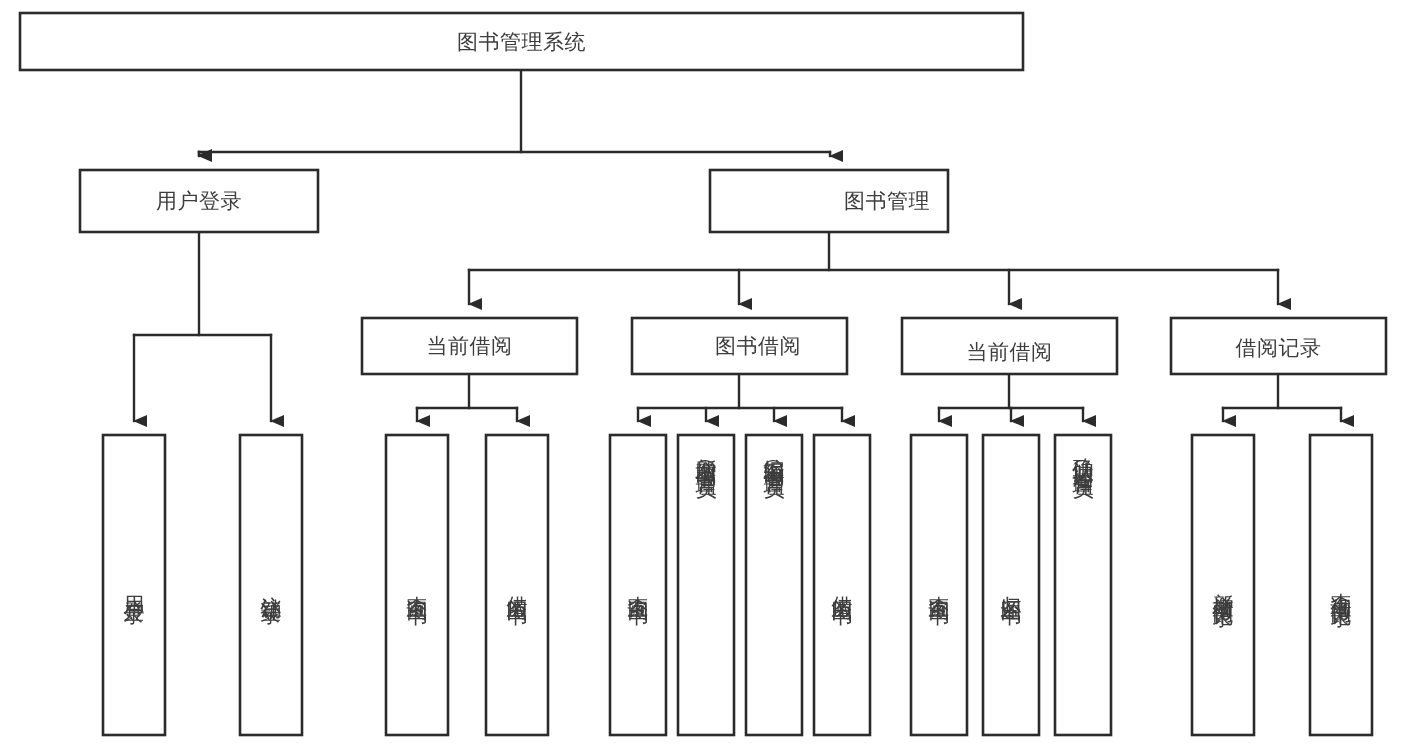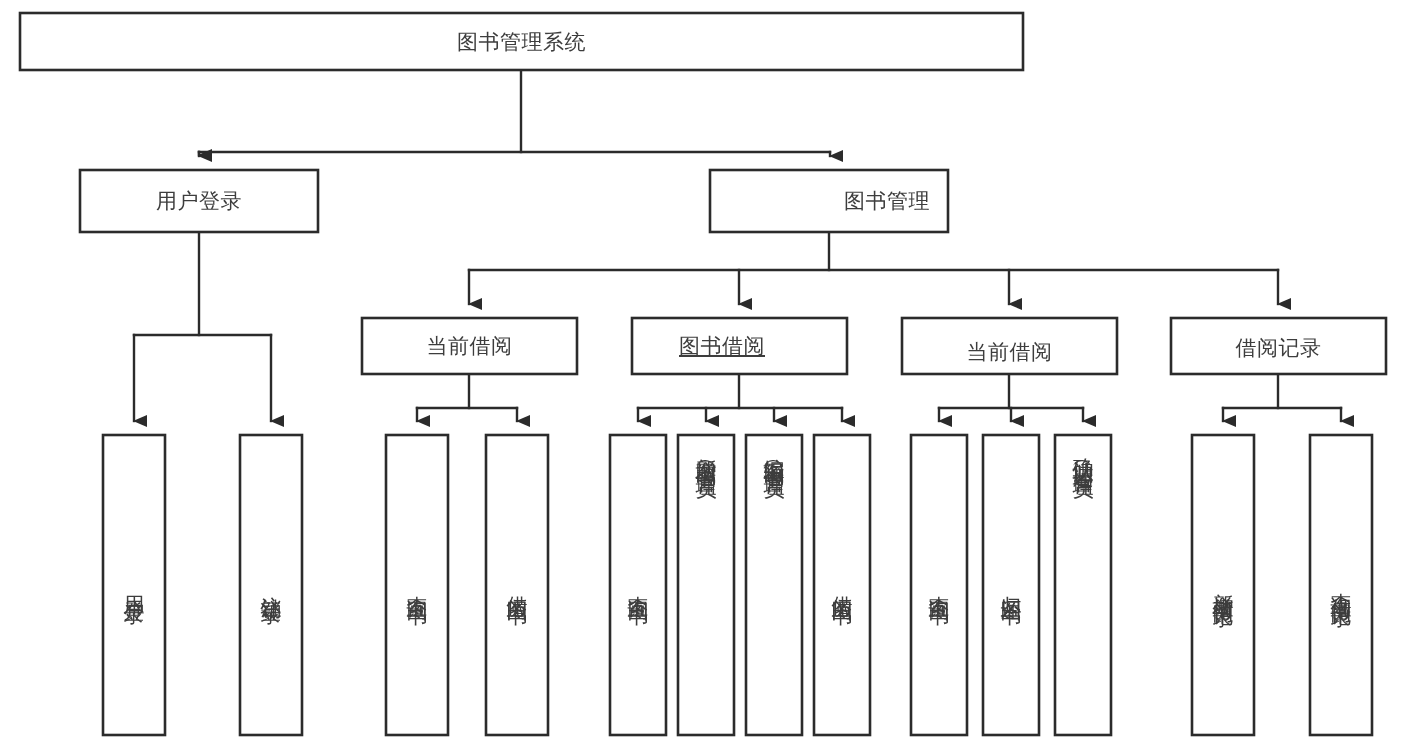--- a/index.html
+++ b/index.html
@@ -157,21 +157,21 @@
         <rect class="node-box" x="1192" y="435" width="62" height="300"></rect>
         <rect class="node-box" x="1310" y="435" width="62" height="300"></rect>
       </g>
   </svg>
 
   <div id="labels-layer">
       <div class="node-label-h" style="left: 20px; top: 13px; width: 1003px; height: 57px;">图书管理系统</div>
       <div class="node-label-h" style="left: 80px; top: 170px; width: 238px; height: 62px;">用户登录</div>
       <div class="node-label-h" style="left: 728px; top: 170px; width: 238px; height: 62px; margin-left: 40px;">图书管理</div>
       <div class="node-label-h" style="left: 362px; top: 318px; width: 215px; height: 56px;">当前借阅</div>
-      <div class="node-label-h" style="left: 596px; top: 318px; width: 252px; height: 56px; text-decoration: underline;">图书借阅</div>
+      <div class="node-label-h" style="left: 632px; top: 318px; width: 252px; height: 56px;">图书借阅</div>
       <div class="node-label-h" style="left: 902px; top: 318px; width: 215px; height: 68px;">当前借阅</div>
       <div class="node-label-h" style="left: 1171px; top: 318px; width: 215px; height: 60px;">借阅记录</div>
       <div class="node-label-v" style="left: 103px; top: 435px; width: 62px; height: 300px;">用户登录</div>
       <div class="node-label-v" style="left: 240px; top: 435px; width: 62px; height: 300px;">注销登录</div>
       <div class="node-label-v" style="left: 386px; top: 435px; width: 62px; height: 300px;">查询图书</div>
       <div class="node-label-v" style="left: 486px; top: 435px; width: 62px; height: 300px;">借阅图书</div>
       <div class="node-label-v" style="left: 610px; top: 435px; width: 56px; height: 300px;">查询图书</div>
       <div class="node-label-v align-top" style="left: 678px; top: 435px; width: 56px; height: 300px;">新增图书（管理员）</div>
       <div class="node-label-v align-top" style="left: 746px; top: 435px; width: 56px; height: 300px;">编辑图书（管理员）</div>
       <div class="node-label-v" style="left: 814px; top: 435px; width: 56px; height: 300px;">借阅图书</div>

